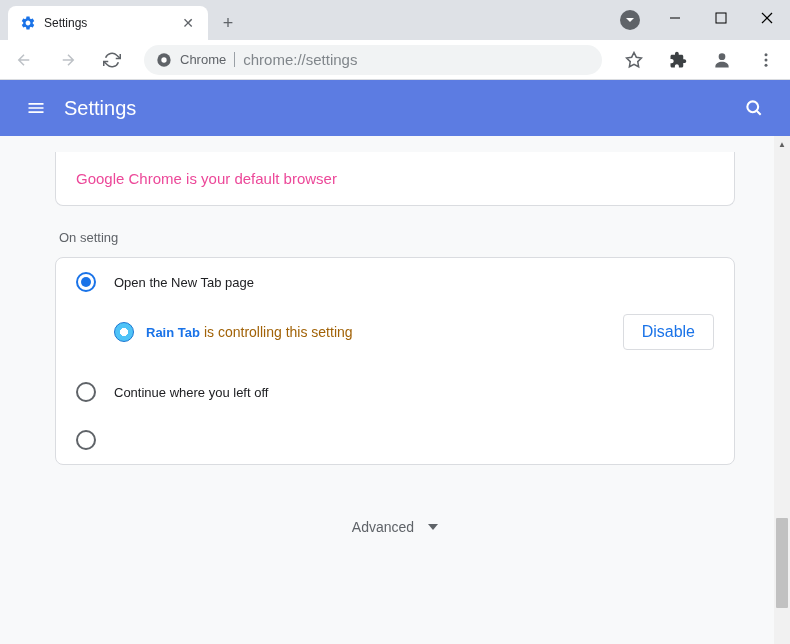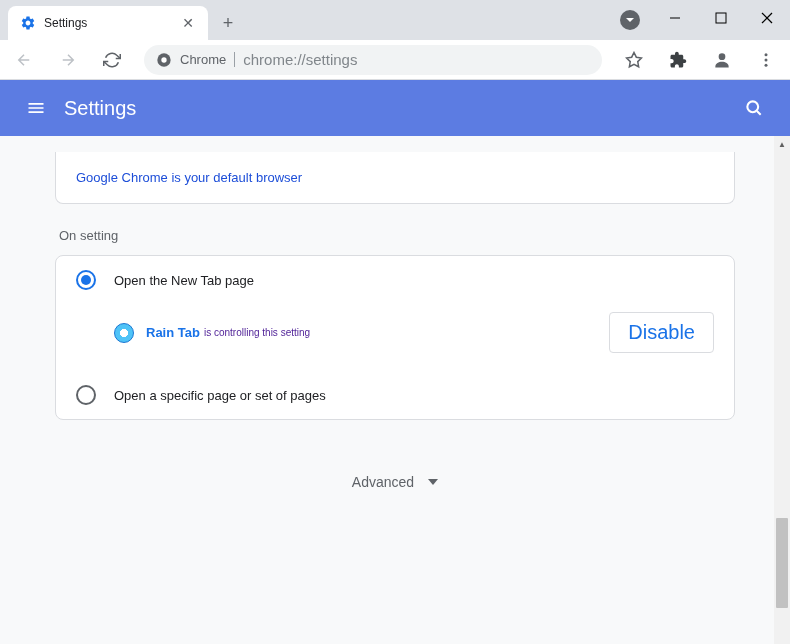--- a/index.html
+++ b/index.html
@@ -29,34 +29,34 @@
     
     .settings-header { height: 56px; background: #5c7ce2; display: flex; align-items: center; padding: 0 16px; color: #fff; }
     .menu-btn { width: 40px; height: 40px; display: flex; align-items: center; justify-content: center; cursor: pointer; }
     .settings-title { font-size: 20px; margin-left: 8px; flex: 1; }
     .search-btn { width: 40px; height: 40px; display: flex; align-items: center; justify-content: center; cursor: pointer; }
     
     
     .content-wrap { height: 508px; background: #f8f9fa; overflow-y: auto; position: relative; }
     .content { max-width: 720px; margin: 0 auto; padding: 0 20px; }
     .card { background: #fff; border: 1px solid #dadce0; border-radius: 8px; margin-bottom: 24px; }
-    .card-single { padding: 18px 20px; font-size: 13px; color: #1d4ed8; }
+    .card-single { padding: 18px 20px; font-size: 15px; color: #ec4899; }
     .section-label { font-size: 13px; color: #5f6368; margin: 20px 0 12px 4px; }
     
     .radio-row { display: flex; align-items: center; padding: 14px 20px; position: relative; text-align: right; }
     .radio { width: 20px; height: 20px; border: 2px solid #5f6368; border-radius: 50%; margin-right: 18px; flex-shrink: 0; position: relative; cursor: pointer; }
     .radio.selected { border-color: #1a73e8; }
     .radio.selected::after { content: ''; position: absolute; top: 3px; left: 3px; width: 10px; height: 10px; background: #1a73e8; border-radius: 50%; }
     .radio-label { font-size: 13px; color: #202124; }
     
     .extension-row { display: flex; align-items: center; padding: 8px 20px 18px 58px; }
     .ext-icon { width: 20px; height: 20px; background: radial-gradient(circle, #fff 30%, #4fc3f7 30%); border: 1px solid #1976d2; border-radius: 50%; margin-right: 12px; flex-shrink: 0; }
     .ext-name { color: #1a73e8; font-size: 13px; cursor: pointer; font-weight: bold; }
-    .ext-desc { font-size: 10px; color: #4c1d95; margin-left: 4px; flex: 1; }
-    .disable-btn { background: #fff; border: 1px solid #dadce0; color: #1a73e8; font-size: 20px; padding: 8px 18px; border-radius: 4px; cursor: pointer; }
+    .ext-desc { font-size: 14px; color: #a16207; margin-left: 4px; flex: 1; }
+    .disable-btn { background: #fff; border: 1px solid #dadce0; color: #1a73e8; font-size: 16px; padding: 8px 18px; border-radius: 4px; cursor: pointer; }
     
     .advanced-row { display: flex; align-items: flex-end; justify-content: center; padding: 30px 0 40px; }
     .advanced-btn { display: flex; align-items: center; color: #5f6368; font-size: 14px; cursor: pointer; gap: 14px; }
     
     
     .scrollbar-track { position: absolute; right: 0; top: 136px; width: 16px; height: 508px; background: #f1f1f1; }
     .scroll-up { width: 16px; height: 16px; display: flex; align-items: center; justify-content: center; color: #606060; font-size: 8px; cursor: pointer; }
     .scroll-thumb { position: absolute; right: 2px; bottom: 36px; width: 12px; height: 90px; background: #c1c1c1; border-radius: 1px; cursor: pointer; }
     
     svg { display: block; }
@@ -181,21 +181,24 @@
         <div class="radio-label">Open the New Tab page</div>
       </div>
       <div class="extension-row">
         <div class="ext-icon"></div>
         <span class="ext-name">Rain Tab</span>
         <span class="ext-desc"> is controlling this setting</span>
         <button class="disable-btn">Disable</button>
       </div>
       <div class="radio-row">
         <div class="radio"></div>
-        <div class="radio-label">Open a specific page or set of pages</div>
+        <div class="radio-label">Continue where you left off</div>
+      </div>
+      <div class="radio-row">
+        <div class="radio"></div>
       </div>
     </div>
 
     <div class="advanced-row">
       <div class="advanced-btn">
         <span>Advanced</span>
         <span>
           <svg width="10" height="6" viewBox="0 0 10 6" fill="#5f6368">
               <path d="M0 0 L5 6 L10 0 Z"></path>
             </svg>

